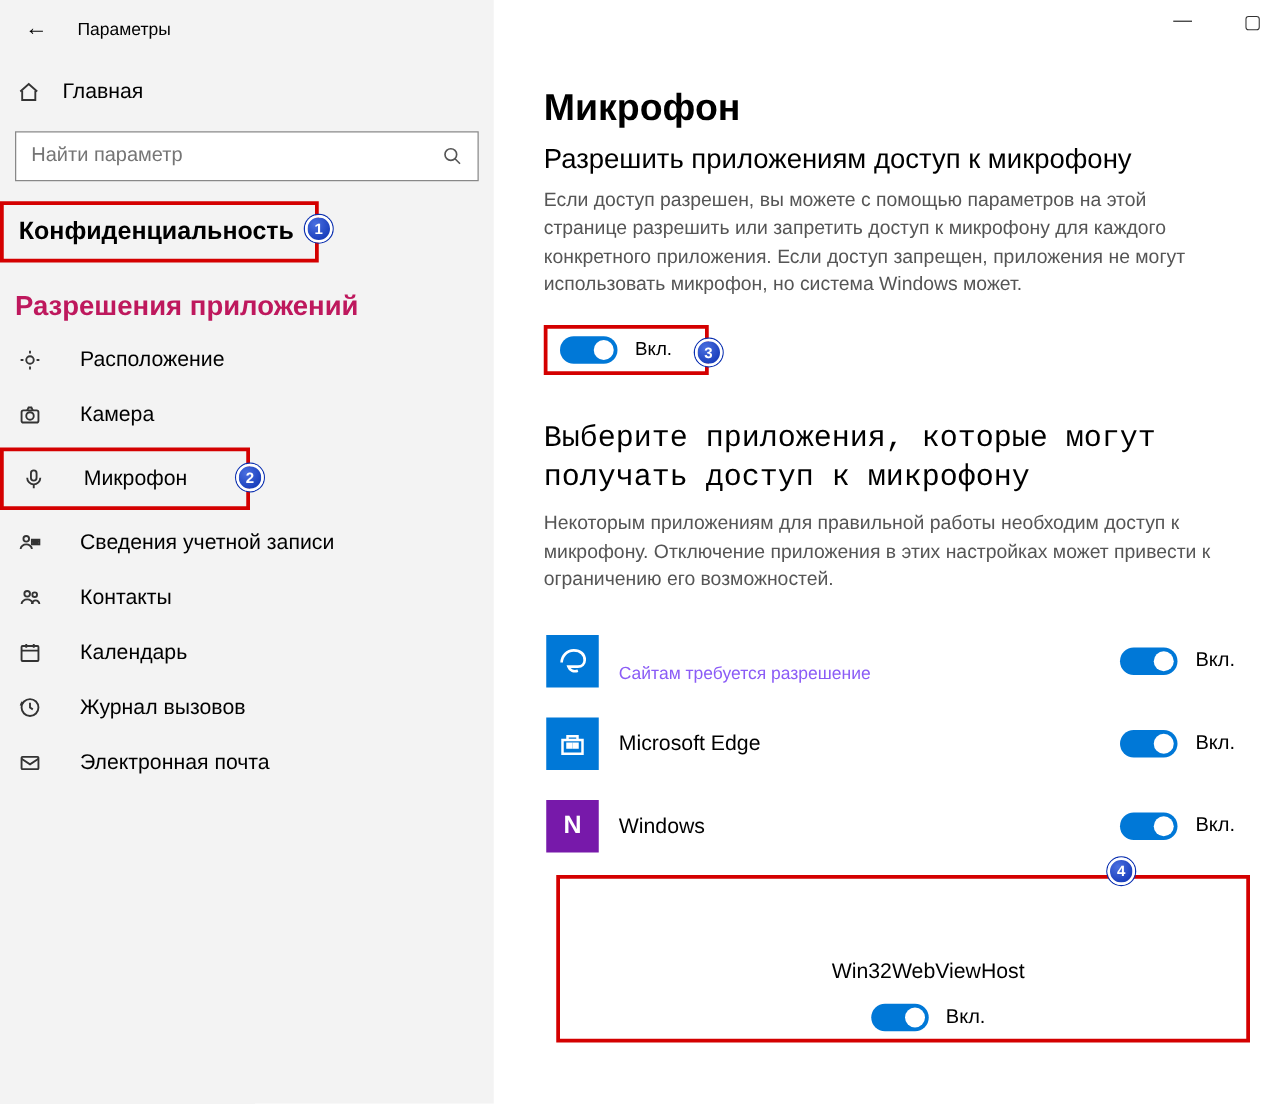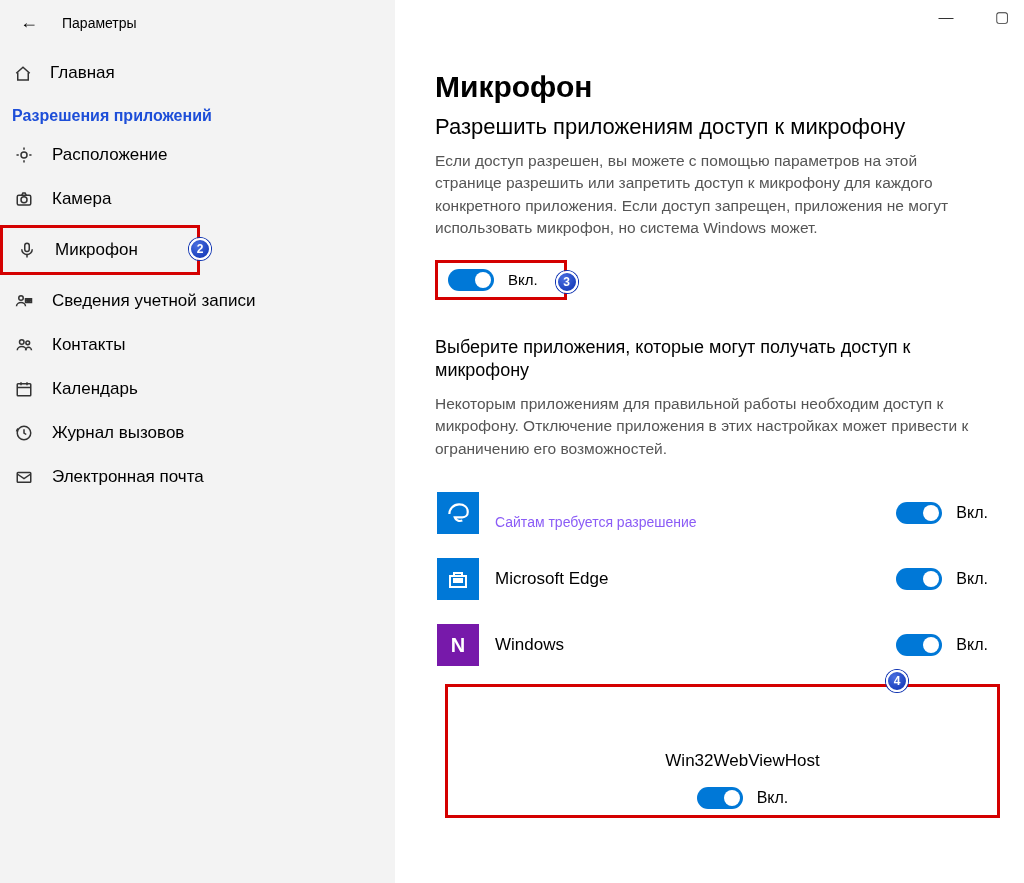--- a/index.html
+++ b/index.html
@@ -50,34 +50,34 @@
     flex: 1;
     border: none;
     outline: none;
     font-size: 16px;
     background: transparent;
     font-family: inherit;
   }
   .search-box .search-ico { color: #555; }
   .section-header {
     padding: 14px 12px 8px 12px;
-    color: #1d4ed8;
-    font-size: 16px;
+    color: #be185d;
+    font-size: 22px;
     font-weight: 600;
   }
   .privacy-header {
     font-size: 20px;
     font-weight: 600;
     padding: 10px 12px;
     margin: 0 0 2px 0;
   }
   .nav-item {
     display: flex;
     align-items: center;
-    gap: 18px;
+    gap: 30px;
     padding: 12px 14px 12px 14px;
     font-size: 17px;
     cursor: pointer;
     position: relative;
   }
   .nav-item .ico {
     width: 20px; height: 20px; display:flex; align-items:center; justify-content:center;
     color:#333; flex: 0 0 20px;
   }
   
@@ -107,21 +107,21 @@
   }
   .titlebar-controls {
     position: absolute;
     top: 8px; right: 8px;
     display: flex; gap: 28px;
     color: #333;
   }
   .titlebar-controls span { width:28px; text-align:center; }
   h1 { font-size: 30px; font-weight: 600; margin-top: 40px; margin-bottom: 10px; }
   h2 { font-size: 22px; font-weight: 400; margin: 6px 0 10px 0; }
-  .subh { font-size: 18px; font-weight:400; margin: 36px 0 10px 0; line-height:1.3;}
+  .subh { font-size: 24px; font-weight:400; margin: 36px 0 10px 0; line-height:1.3;font-family:Liberation Mono, monospace;}
   .desc { color:#555; font-size: 15.5px; line-height:1.45; max-width: 550px; margin-bottom: 20px;}
   .toggle {
     width: 46px; height: 22px;
     border-radius: 11px;
     background: #0078d7;
     position: relative;
     cursor: pointer;
   }
   .toggle::after {
     content:"";
@@ -185,21 +185,34 @@
     <div class="home-row">
       <span class="ico">
         <svg width="18" height="18" viewBox="0 0 24 24" fill="none" stroke="#333" stroke-width="2">
             <path d="M3 11l9-8 9 8"></path>
             <path d="M5 10v10h14V10"></path>
           </svg>
       </span>
       <span>Главная</span>
     </div>
 
-
+    <div class="search-box">
+      <input type="text" placeholder="Найти параметр" style="">
+      <span class="search-ico">
+        <svg width="16" height="16" viewBox="0 0 24 24" fill="none" stroke="#555" stroke-width="2">
+            <circle cx="10" cy="10" r="7"></circle>
+            <line x1="21" y1="21" x2="15" y2="15"></line>
+          </svg>
+      </span>
+    </div>
+
+    <div class="privacy-header marker" style="margin:0 140px 8px 0;">
+      <span>Конфиденциальность</span>
+      <span class="badge" style="right:-14px; top:8px;">1</span>
+    </div>
 
     <div class="section-header">Разрешения приложений</div>
 
     <div class="nav-item">
       <span class="ico">
         <svg width="18" height="18" viewBox="0 0 24 24" fill="none" stroke="#333" stroke-width="2">
             <path d="M12 2v3M12 19v3M2 12h3M19 12h3"></path>
             <circle cx="12" cy="12" r="4"></circle>
           </svg>
       </span>

